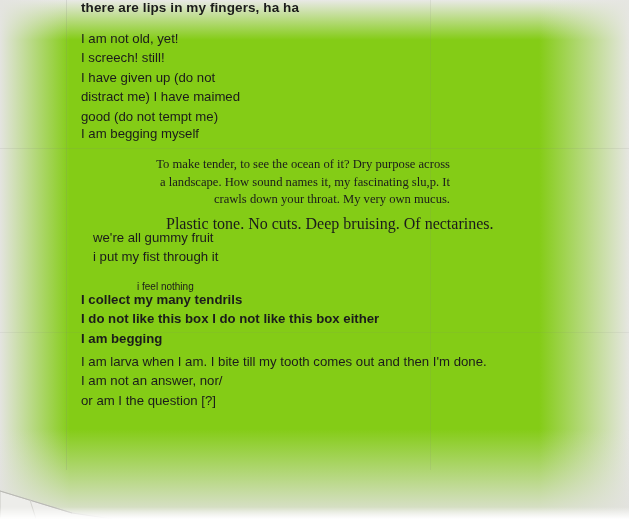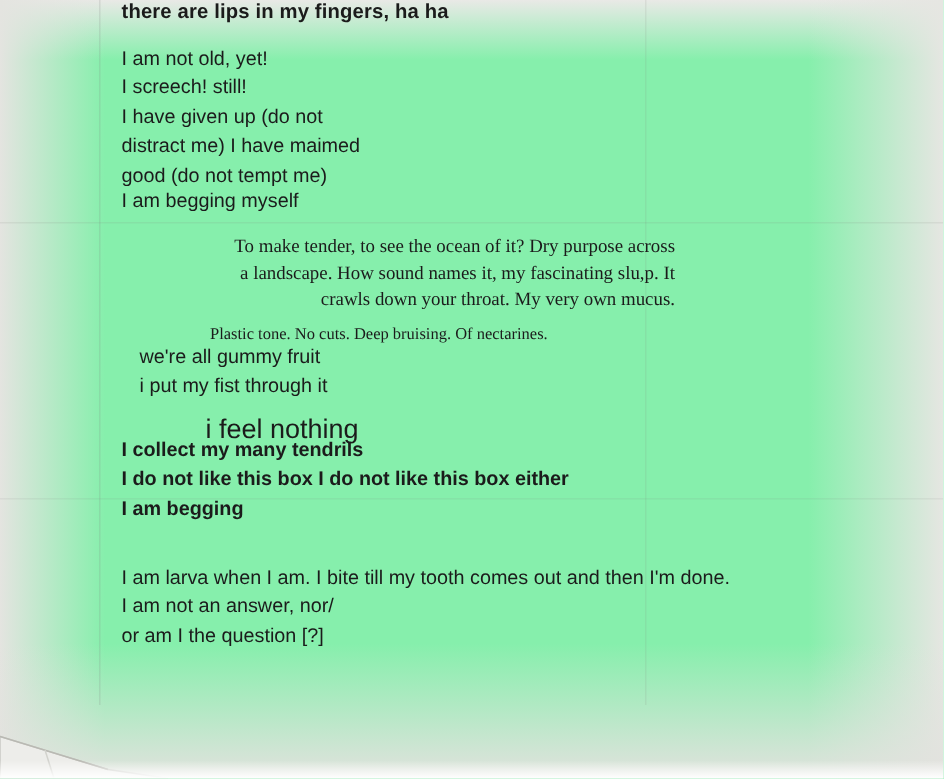--- a/index.html
+++ b/index.html
@@ -4,21 +4,21 @@
 <style>
   html, body {
     margin: 0;
     padding: 0;
     background: #ffffff;
   }
   #page {
     position: relative;
     width: 629px;
     height: 519px;
-    background: #86efac;
+    background: #84cc16;
     overflow: hidden;
     font-family: "Liberation Sans", sans-serif;
     color: #1b1b1b;
   }
   
   .scan-shade {
     position: absolute;
     pointer-events: none;
   }
   .shade-top {
@@ -92,38 +92,38 @@
     top: 156px;
     width: 300px;
     font-family: "Liberation Serif", serif;
     font-size: 12.6px;
     line-height: 17.6px;
     white-space: pre-wrap;
     text-align: right;
   }
   .s-prose2 {
     position: absolute;
-    left: 140px;
+    left: 166px;
     top: 215px;
     width: 330px;
     font-family: "Liberation Serif", serif;
-    font-size: 11px;
+    font-size: 16px;
     line-height: 17.6px;
     white-space: nowrap;
   }
   .s3 { left: 81px; top: 228px; margin-left: 12px; }
   .s4-indent {
     position: absolute;
     left: 137px;
     top: 277px;
-    font-size: 18px;
+    font-size: 10px;
     line-height: 19.4px;
   }
   .s4 { left: 81px; top: 290px; font-weight: bold; }
-  .s5 { left: 81px; top: 352px; margin-top: 23px; }
+  .s5 { left: 81px; top: 352px; }
 </style>
 </head>
 <body>
 
 <div id="page">
 
   <div class="scan-shade shade-top"></div>
   <div class="scan-shade shade-left"></div>
   <div class="scan-shade shade-right"></div>
   <div class="scan-shade shade-bottom"></div>

